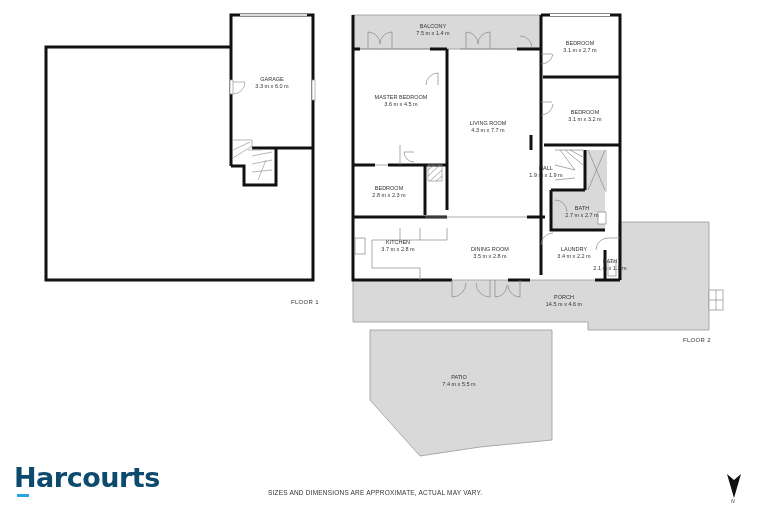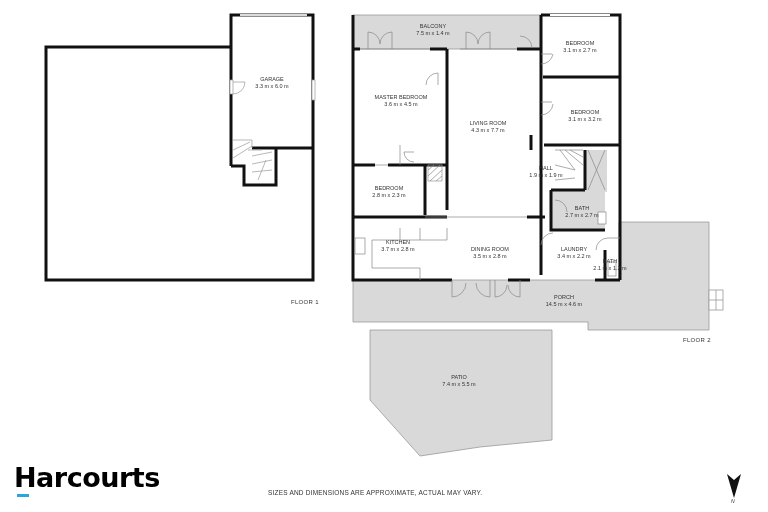--- a/index.html
+++ b/index.html
@@ -1,21 +1,21 @@
 <!DOCTYPE html>
 <html><head>
 <meta charset="utf-8">
 <style>
   html, body { margin:0; padding:0; background:#ffffff; }
   body { width:768px; height:512px; position:relative; overflow:hidden; font-family:"Liberation Sans", sans-serif; }
   svg.plan { position:absolute; left:0; top:0; }
   .lbl { position:absolute; text-align:center; font-family:"Liberation Sans", sans-serif; font-size:5.5px; color:#333; line-height:7px; transform:translateX(-50%); white-space:nowrap; }
   .lbl .n { display:block; text-transform:uppercase; }
   .floor { position:absolute; font-size:6px; color:#333; letter-spacing:0.3px; }
-  .logo { position:absolute; left:14px; top:462px; font-family:"DejaVu Sans", sans-serif; font-weight:bold; font-size:27px; color:#000000; letter-spacing:-0.5px; }
+  .logo { position:absolute; left:14px; top:462px; font-family:"DejaVu Sans", sans-serif; font-weight:bold; font-size:27px; color:#0c4a6e; letter-spacing:-0.5px; }
   .logo-bar { position:absolute; left:17px; top:494px; width:12px; height:3px; background:#2aa6df; }
   .disclaimer { position:absolute; left:268px; top:489px; font-size:6.5px; color:#333; letter-spacing:0.2px; }
   .north { position:absolute; left:727px; top:472px; width:14px; height:30px; }
   .north-n { position:absolute; left:731px; top:498px; font-size:5px; color:#333; font-style:italic; }
 </style>
 </head>
 <body>
 
 <svg class="plan" width="768" height="512" viewBox="0 0 768 512">
 

